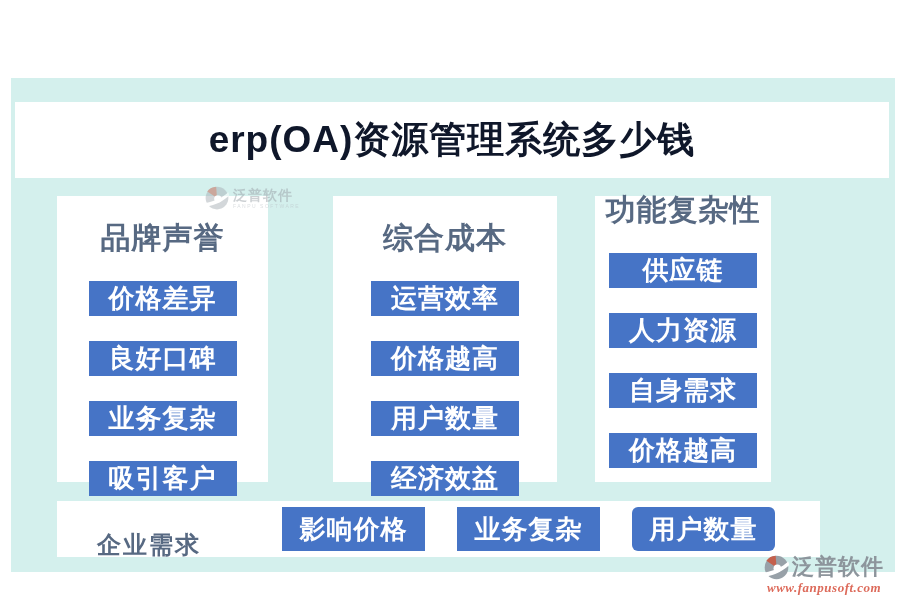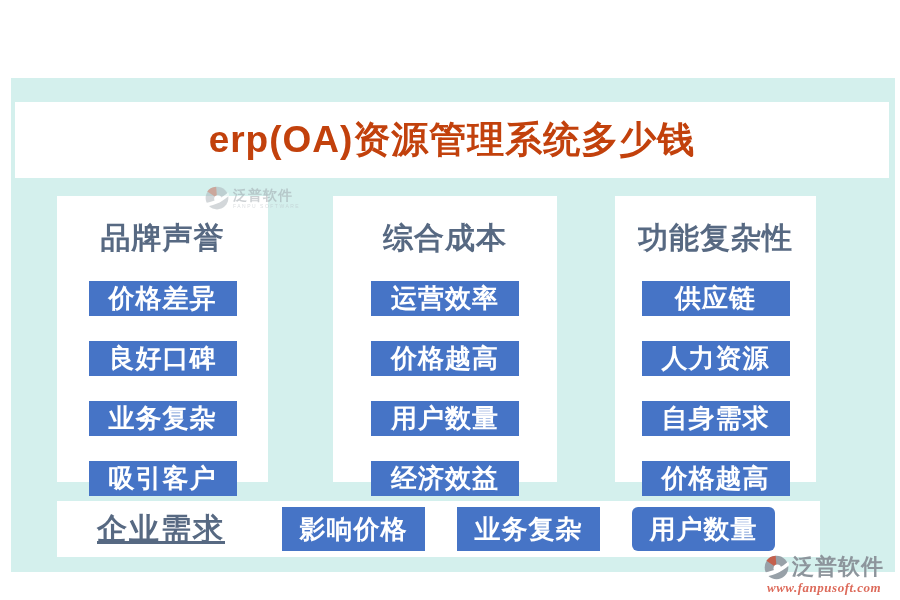--- a/index.html
+++ b/index.html
@@ -17,55 +17,54 @@
     background:#d4f0ed;
   }
 
   
   .title-band{
     position:absolute;left:4px;top:24px;width:874px;height:76px;
     background:#ffffff;
     display:flex;align-items:center;justify-content:center;
   }
   .main-title{
-    font-size:37px;font-weight:bold;color:#c2410c;letter-spacing:1px;
+    font-size:37px;font-weight:bold;color:#0f172a;letter-spacing:1px;
     white-space:nowrap;
   }
 
   
   .col{
     position:absolute;top:118px;height:286px;background:#ffffff;
     box-sizing:border-box;padding-top:24px;
     display:flex;flex-direction:column;align-items:center;gap:11px;
   }
   .col-1{left:46px;width:211px;}
   .col-2{left:322px;width:224px;}
-  .col-3{left:604px;width:201px;}
+  .col-3{left:584px;width:176px;justify-content:flex-end;}
   .col-header{
     font-size:30px;font-weight:bold;color:#576982;letter-spacing:1px;
     height:36px;line-height:36px;margin-bottom:14px;white-space:nowrap;
   }
   .btn{
     width:148px;height:45px;margin-bottom:14px;
     background:#4674c6;color:#ffffff;
     font-size:26px;font-weight:bold;letter-spacing:1px;
     display:flex;align-items:center;justify-content:center;
     white-space:nowrap;
   }
 
   
   .bottom-strip{
     position:absolute;left:46px;top:423px;width:763px;height:56px;
     background:#ffffff;
   }
   .bottom-label{
-    position:absolute;left:40px;top:0;height:56px;line-height:56px;
-    font-size:30px;font-weight:bold;color:#576982;letter-spacing:2px;
+    position:absolute;left:40px;top:16px;height:56px;line-height:56px;
+    font-size:24px;font-weight:bold;color:#576982;letter-spacing:2px;
     white-space:nowrap;
-    text-decoration:underline;
   }
   .bbtn{
     position:absolute;top:6px;width:143px;height:44px;
     background:#4674c6;color:#ffffff;
     font-size:26px;font-weight:bold;letter-spacing:1px;
     display:flex;align-items:center;justify-content:center;
     white-space:nowrap;
     text-align:right;
   }
   .bbtn-1{left:225px;}

